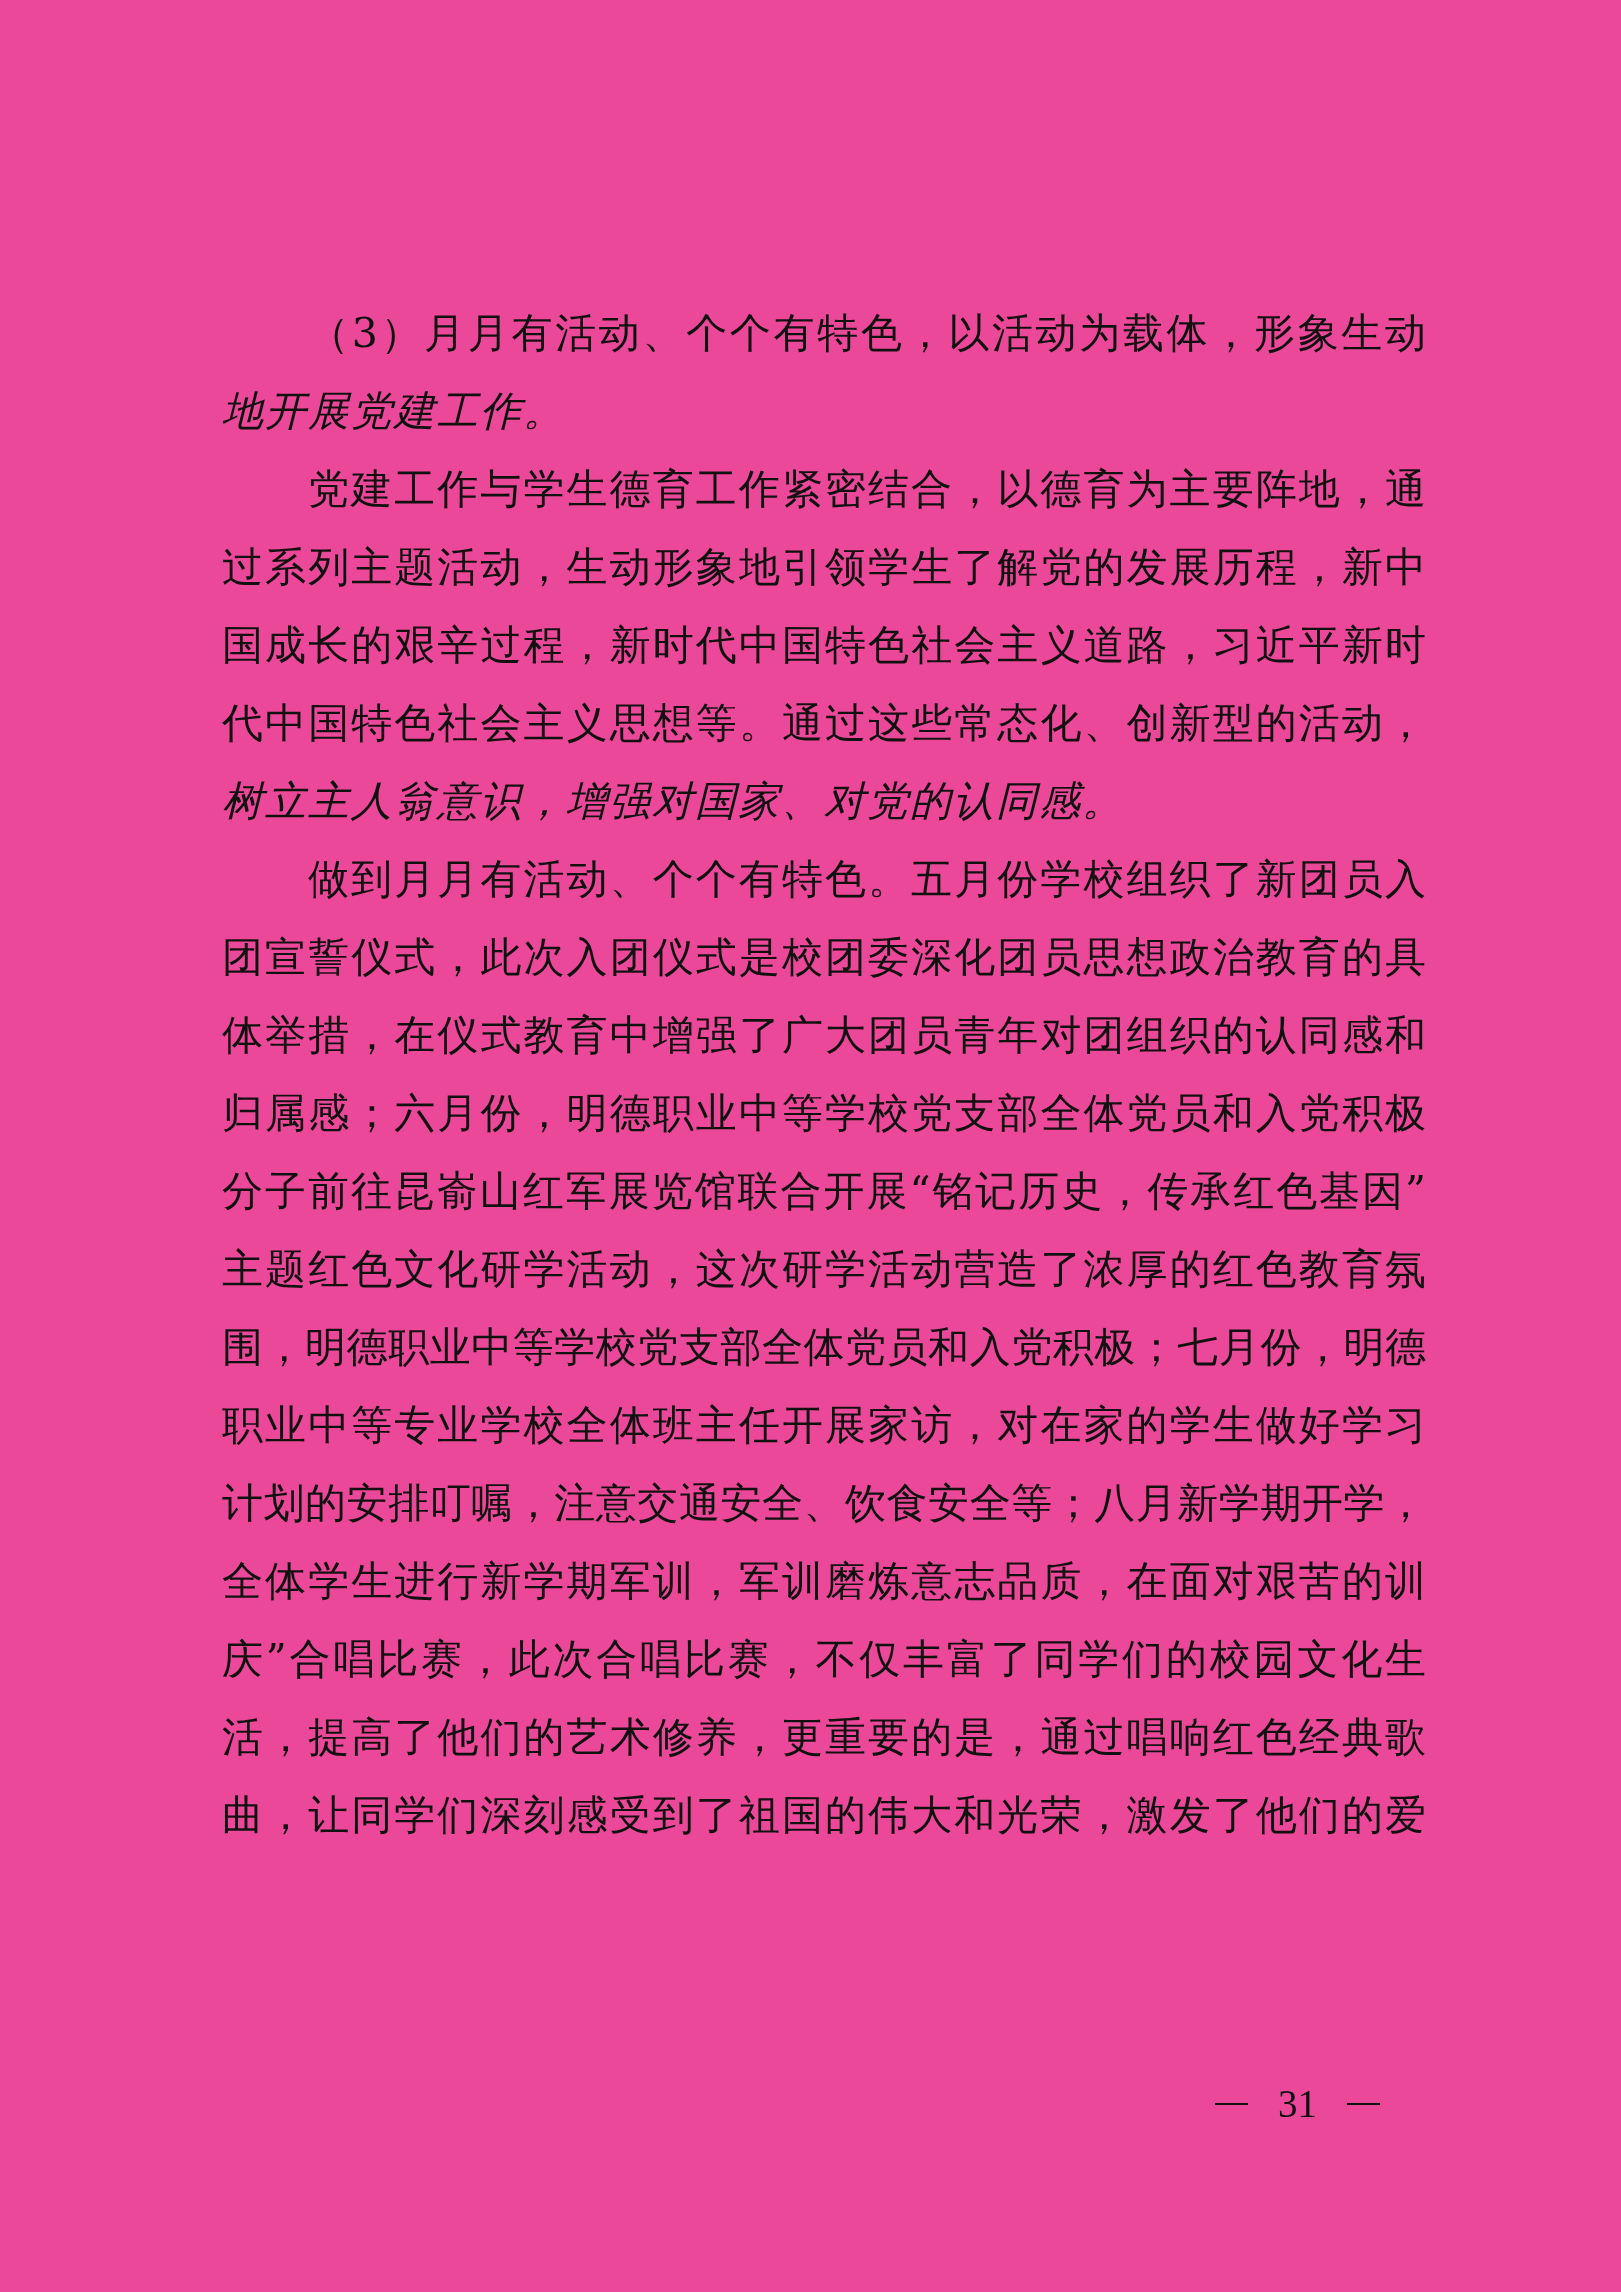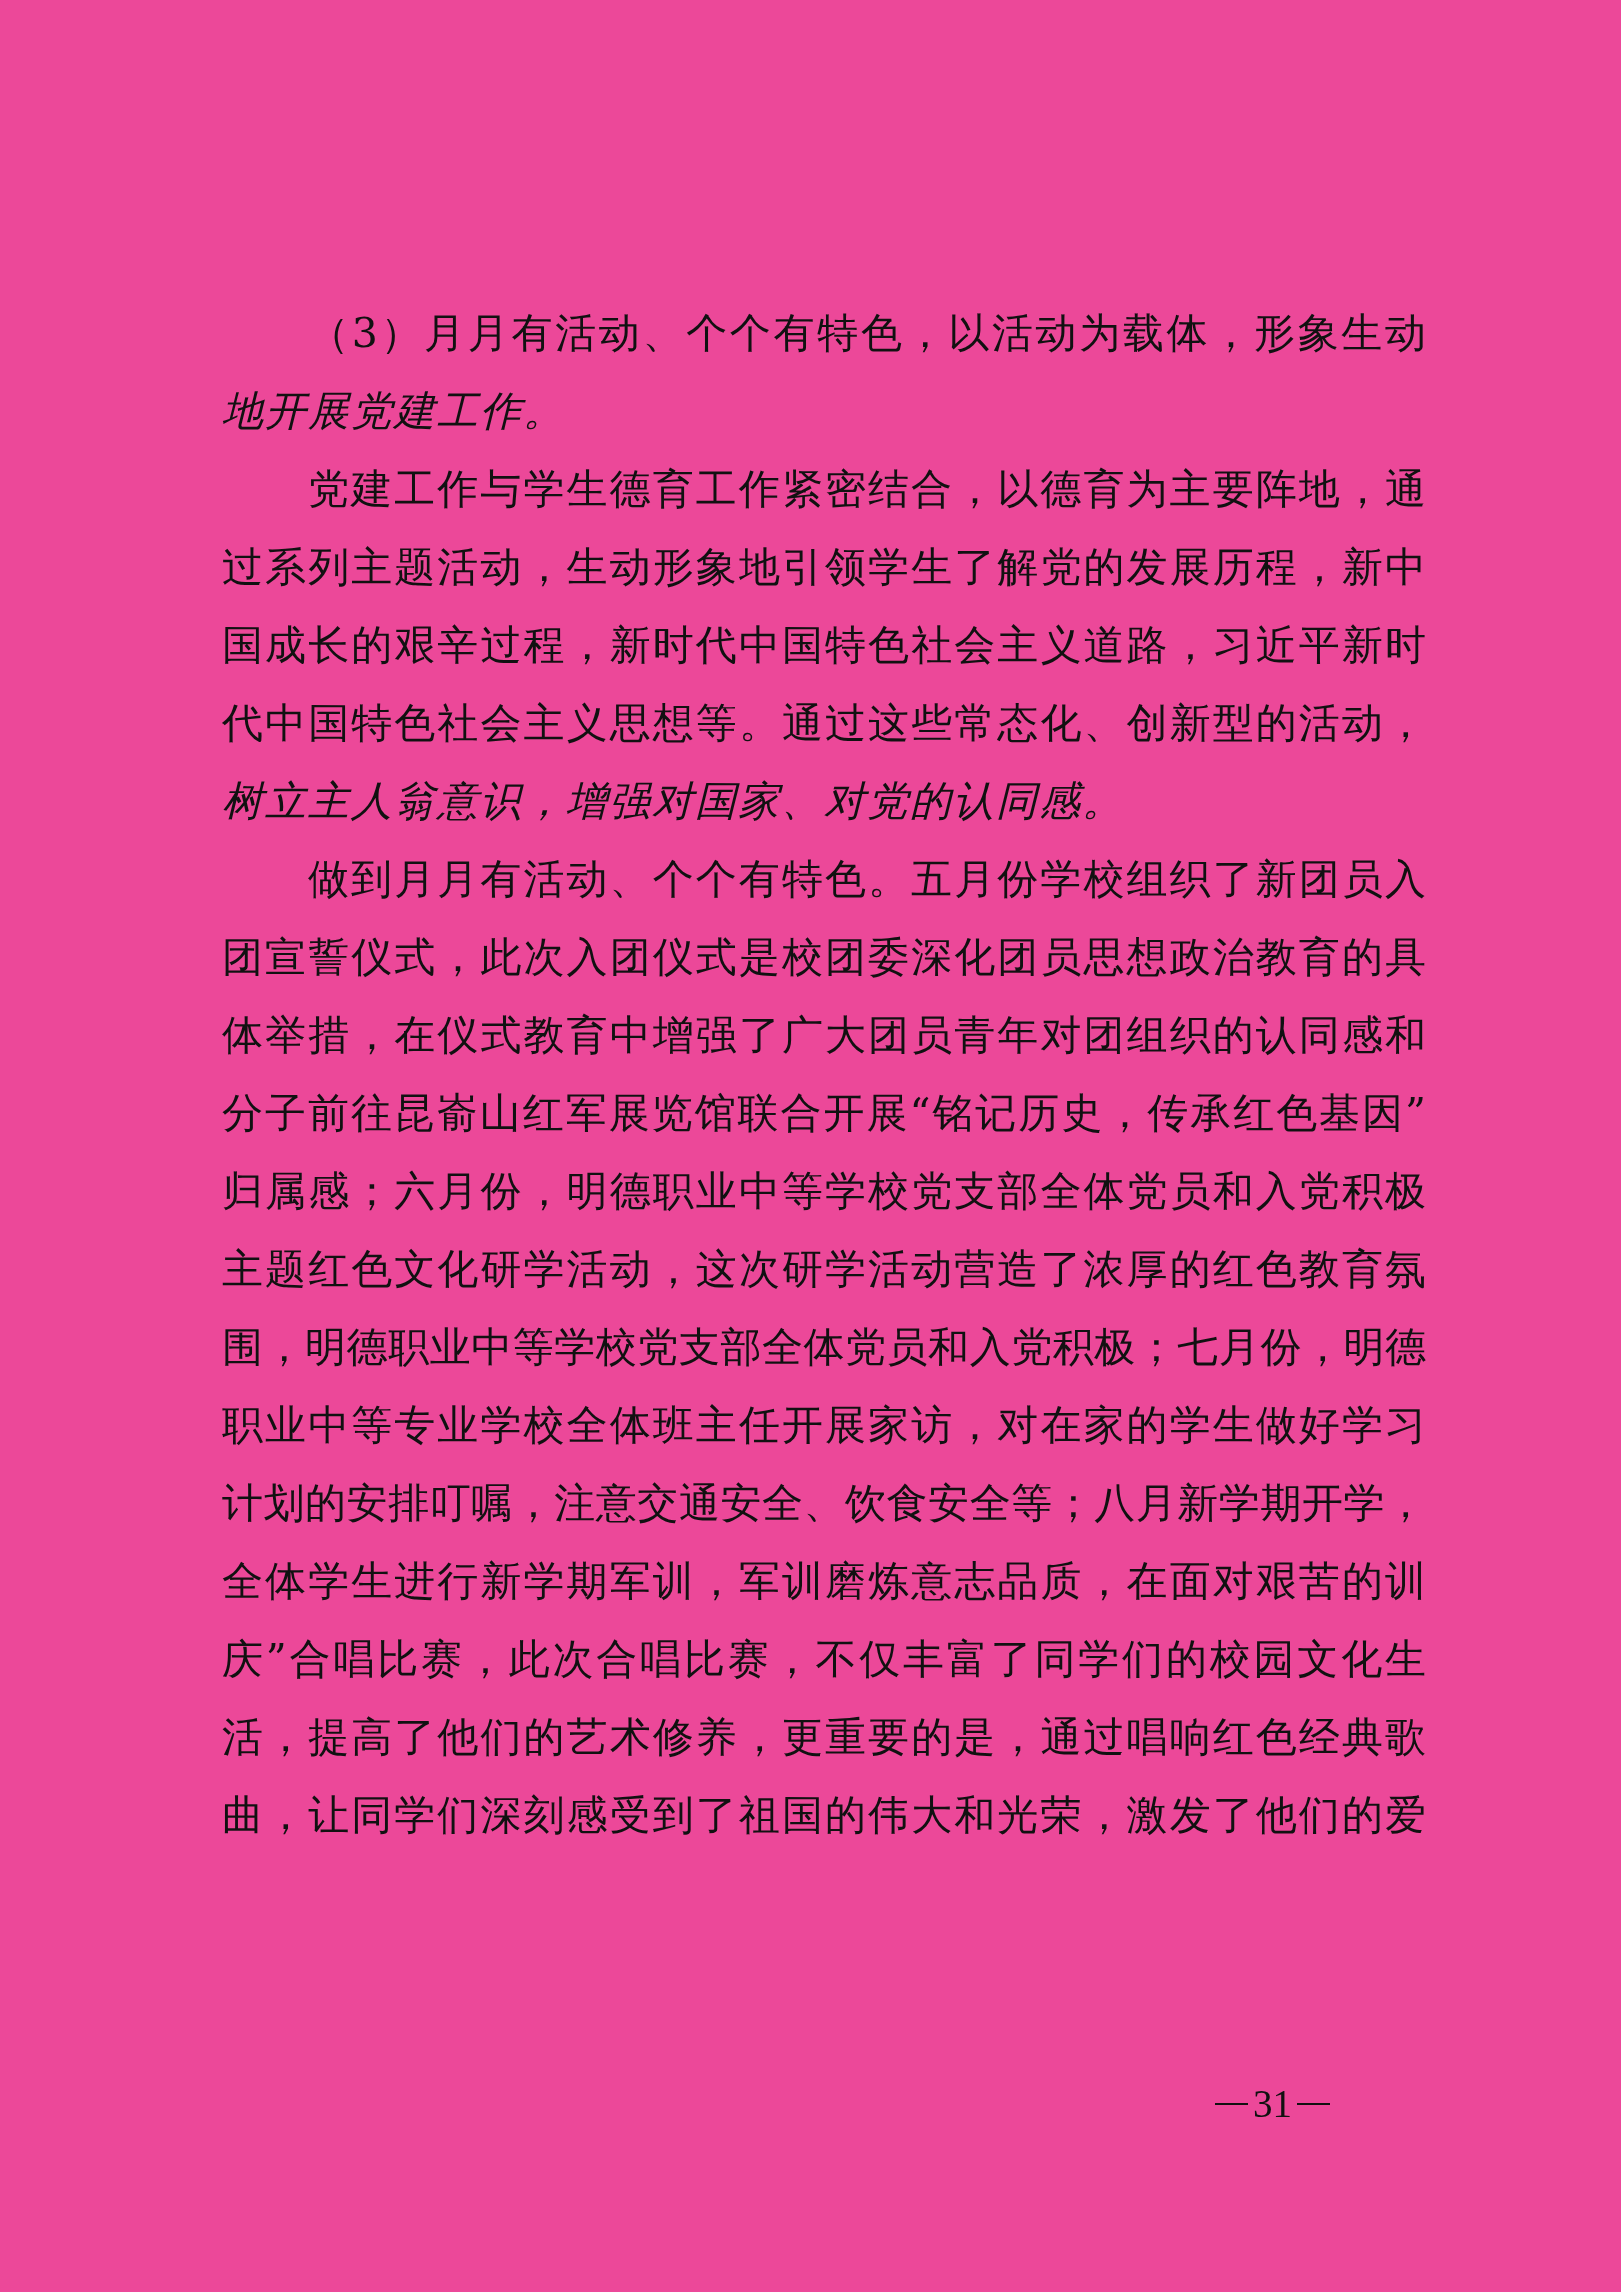--- a/index.html
+++ b/index.html
@@ -51,21 +51,21 @@
       top: 2076px;
       left: 1215px;
       width: 196px;
       height: 55px;
       line-height: 55px;
       font-family: "Liberation Serif", "DejaVu Serif", serif;
       font-size: 39px;
       color: #111111;
       display: flex;
       align-items: center;
-      gap: 5px;
+      gap: 30px;
     }
     .dash {
       display: inline-block;
       width: 33px;
       height: 2px;
       background: #111111;
     }
   </style>
 </head>
 <body>
@@ -83,22 +83,22 @@
       <div class="line">过系列主题活动，生动形象地引领学生了解党的发展历程，新中</div>
       <div class="line">国成长的艰辛过程，新时代中国特色社会主义道路，习近平新时</div>
       <div class="line">代中国特色社会主义思想等。通过这些常态化、创新型的活动，</div>
       <div class="line last">树立主人翁意识，增强对国家、对党的认同感。</div>
     </div>
 
     <div class="paragraph">
       <div class="line indent">做到月月有活动、个个有特色。五月份学校组织了新团员入</div>
       <div class="line">团宣誓仪式，此次入团仪式是校团委深化团员思想政治教育的具</div>
       <div class="line">体举措，在仪式教育中增强了广大团员青年对团组织的认同感和</div>
+      <div class="line">归属感；六月份，明德职业中等学校党支部全体党员和入党积极</div>
       <div class="line">分子前往昆嵛山红军展览馆联合开展“铭记历史，传承红色基因”</div>
-      <div class="line">归属感；六月份，明德职业中等学校党支部全体党员和入党积极</div>
       <div class="line">主题红色文化研学活动，这次研学活动营造了浓厚的红色教育氛</div>
       <div class="line">围，明德职业中等学校党支部全体党员和入党积极；七月份，明德</div>
       <div class="line">职业中等专业学校全体班主任开展家访，对在家的学生做好学习</div>
       <div class="line">计划的安排叮嘱，注意交通安全、饮食安全等；八月新学期开学，</div>
       <div class="line">全体学生进行新学期军训，军训磨炼意志品质，在面对艰苦的训</div>
       <div class="line">庆”合唱比赛，此次合唱比赛，不仅丰富了同学们的校园文化生</div>
       <div class="line">活，提高了他们的艺术修养，更重要的是，通过唱响红色经典歌</div>
       <div class="line">曲，让同学们深刻感受到了祖国的伟大和光荣，激发了他们的爱</div>
     </div>
   </div>

